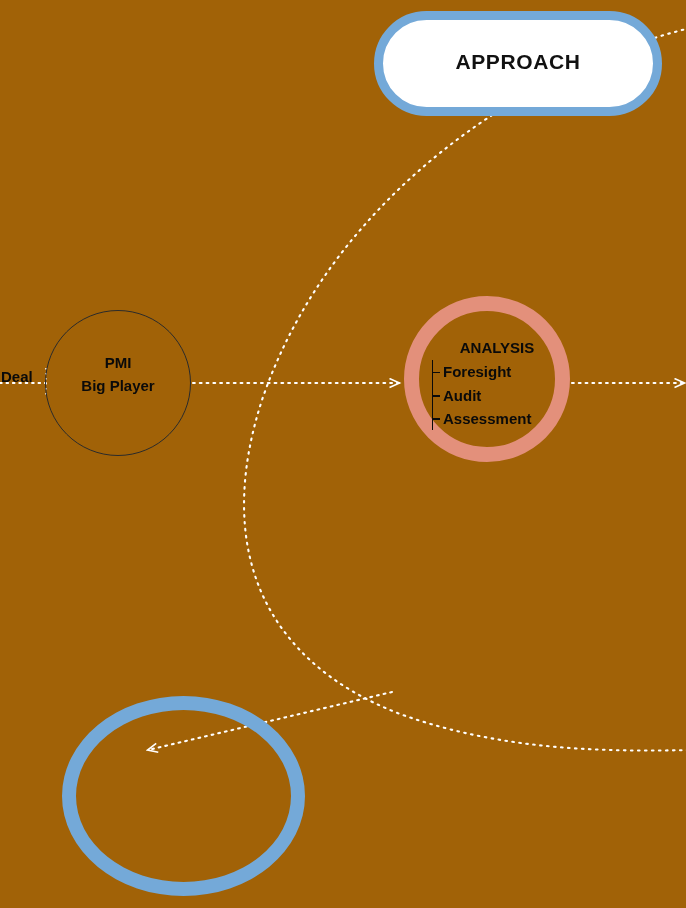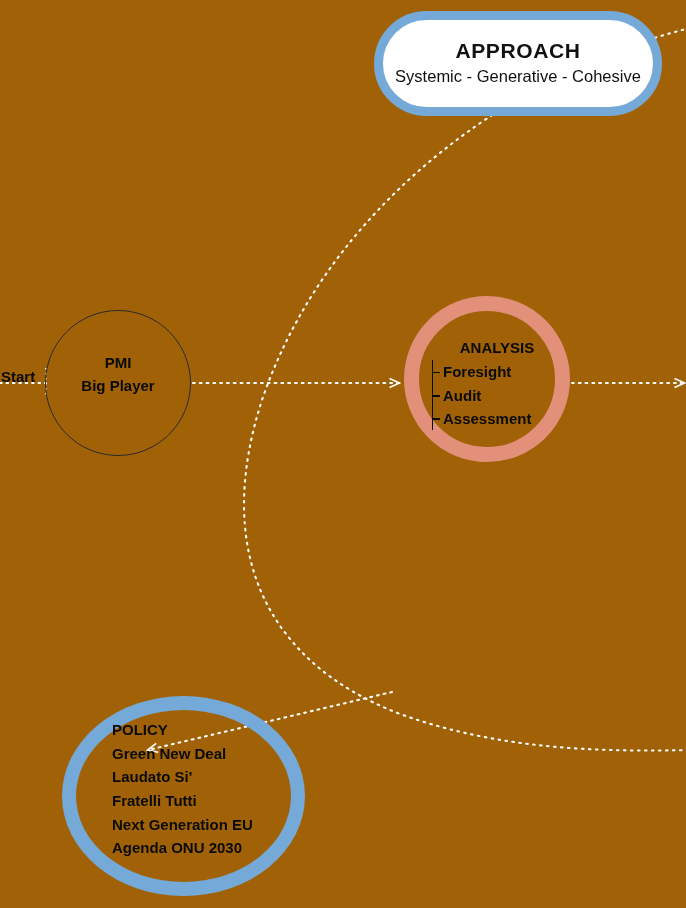--- a/index.html
+++ b/index.html
@@ -188,44 +188,35 @@
     <line x1="193" y1="383" x2="399" y2="383" stroke="#ffffff" stroke-width="2.1" stroke-dasharray="1.8 5.0" stroke-linecap="round" marker-end="url(#openArrow)"></line>
 
     <line x1="572" y1="383" x2="684" y2="383" stroke="#ffffff" stroke-width="2.1" stroke-dasharray="1.8 5.0" stroke-linecap="round" marker-end="url(#openArrow)"></line>
 
     <path d="M 400 716 L 150 688" fill="none" stroke="#ffffff" stroke-width="2.1" stroke-dasharray="1.8 5.0" stroke-linecap="round" transform="rotate(0)" style="display:none"></path>
     <line x1="392" y1="692" x2="148" y2="750" stroke="#ffffff" stroke-width="2.1" stroke-dasharray="1.8 5.0" stroke-linecap="round" marker-end="url(#openArrow)"></line>
   </svg>
 
   <div class="approach-box">
     <div class="approach-title">APPROACH</div>
-    <div class="approach-line">Systemic - Generative - Cohesive</div>
   </div>
 
-  <div class="start-label">Start</div>
+  <div class="start-label">Deal</div>
 
   <div class="circle pmi-circle"></div>
   <div class="node-label pmi-label">
     <div>PMI</div>
     <div>Big Player</div>
   </div>
 
   <div class="circle analysis-circle"></div>
   <div class="node-label analysis-label">
     <span class="an-title">ANALYSIS</span>
     <ul>
       <li>Foresight</li>
       <li>Audit</li>
       <li>Assessment</li>
     </ul>
   </div>
 
   <div class="circle policy-circle"></div>
-  <div class="node-label policy-label">
-    <span class="pol-title">POLICY</span>
-    <span class="pol-item">Green New Deal</span>
-    <span class="pol-item">Laudato Si'</span>
-    <span class="pol-item">Fratelli Tutti</span>
-    <span class="pol-item">Next Generation EU</span>
-    <span class="pol-item">Agenda ONU 2030</span>
-  </div>
 
 </div>
 
 </body></html>

